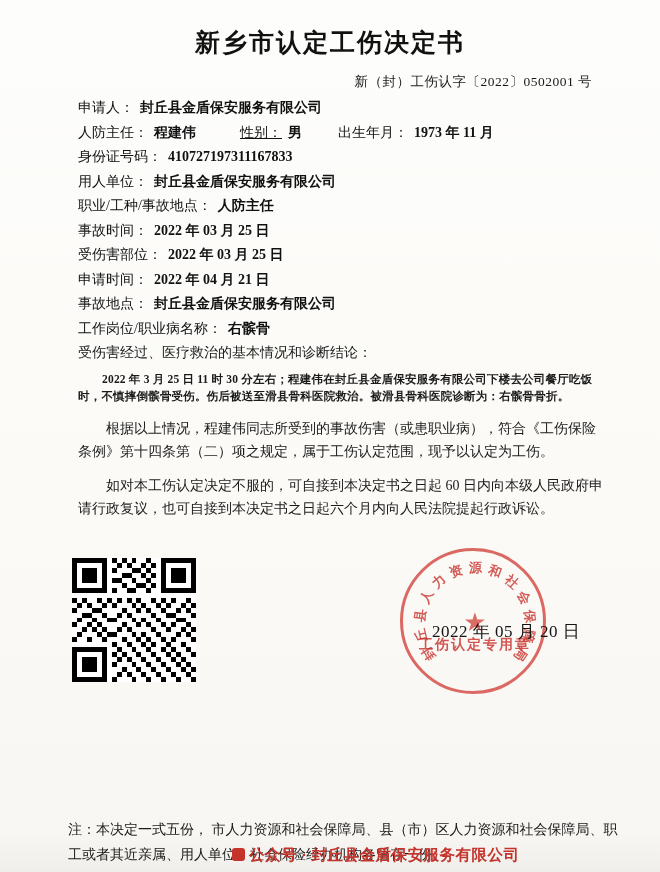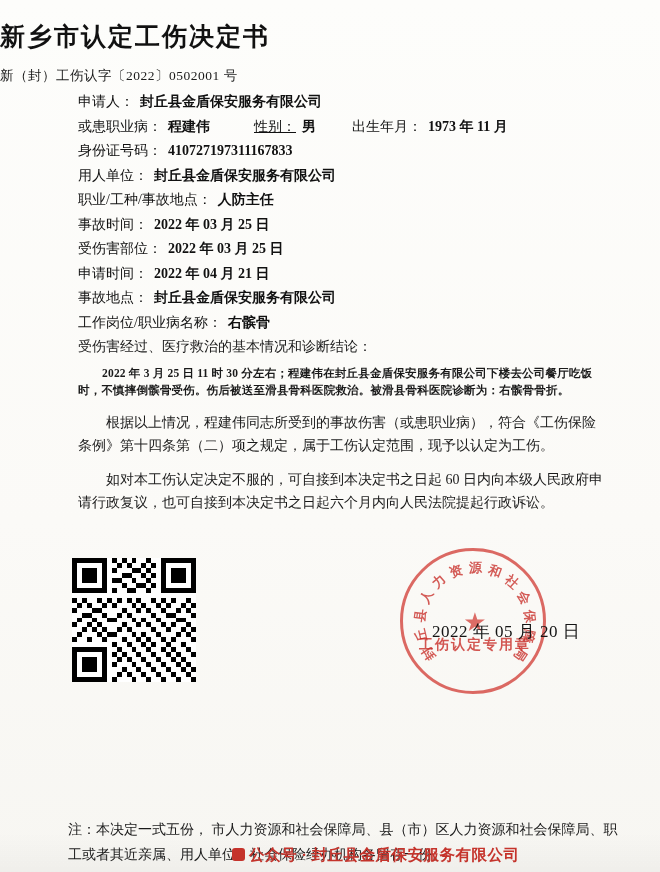--- a/index.html
+++ b/index.html
@@ -15,30 +15,31 @@
     position: relative;
     overflow: hidden;
   }
   .page {
     position: relative;
     width: 660px;
     height: 872px;
     background: linear-gradient(180deg, #fdfdfb 0%, #fbfaf7 60%, #f7f6f2 100%);
   }
   .title {
+    text-align: center;
     font-size: 25px;
     font-weight: bold;
     letter-spacing: 2px;
-    padding-top: 20px;
+    padding-top: 26px;
     color: #111;
   }
   .docnum {
-    text-align: left;
+    text-align: right;
     font-size: 13.5px;
-    padding-right: 40px;
+    padding-right: 68px;
     padding-top: 14px;
     letter-spacing: 0.5px;
   }
   .body {
     padding: 10px 52px 0 78px;
     font-size: 14px;
     line-height: 1.0;
   }
   .row {
     display: flex;
@@ -193,21 +194,21 @@
   <div class="docnum">新（封）工伤认字〔2022〕0502001 号</div>
 
   <div class="body">
 
     <div class="row">
       <span class="lab">申请人：</span>
       <span class="val">封丘县金盾保安服务有限公司</span>
     </div>
 
     <div class="row">
-      <span class="lab">或患职业病：</span>
+      <span class="lab">人防主任：</span>
       <span class="val">程建伟</span>
       <span class="lab gap-lg">性别：</span>
       <span class="val">男</span>
       <span class="lab gap-md">出生年月：</span>
       <span class="val val-num">1973 年 11 月</span>
     </div>
 
     <div class="row">
       <span class="lab">身份证号码：</span>
       <span class="val val-num">410727197311167833</span>

